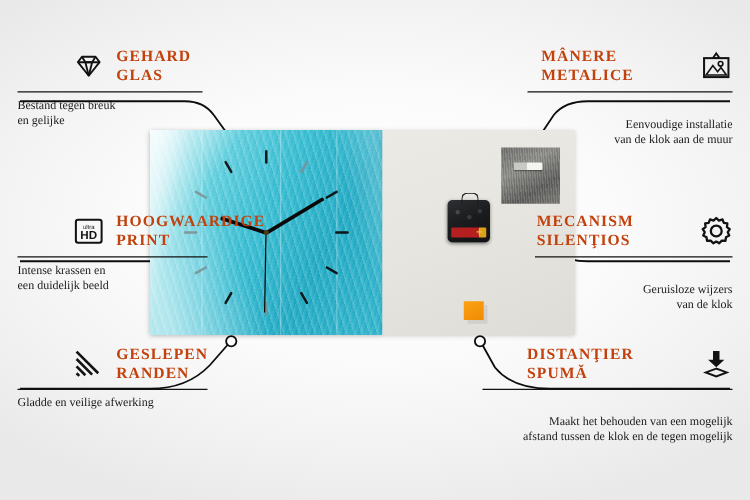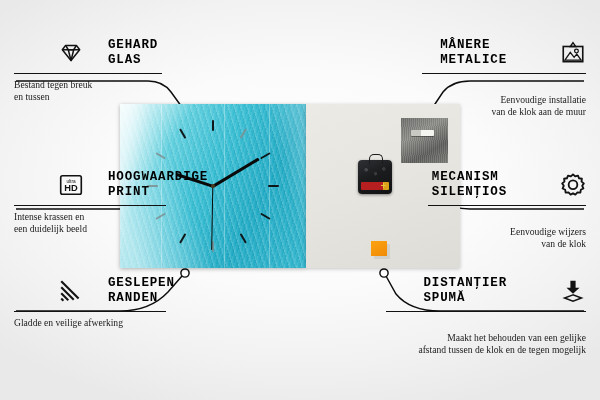--- a/index.html
+++ b/index.html
@@ -86,23 +86,23 @@
     position:absolute;left:65px;bottom:12px;width:16px;height:15px;
     background:linear-gradient(150deg,#fca311 0%,#f08a06 100%);
     box-shadow:3px 3px 0 rgba(0,0,0,.07);
   }
 
   
   .feat{position:absolute;}
   .feat .head{display:flex;align-items:center;gap:9px;}
   .feat.right .head{flex-direction:row-reverse;}
   .ttl{
-    font-family:Liberation Mono, monospace;
+    font-family:Liberation Serif, serif;
     font-weight:bold;font-size:12.5px;letter-spacing:.85px;
-    color:#000000;line-height:1.18;text-transform:uppercase;margin-left:15px;
+    color:#c2410c;line-height:1.18;text-transform:uppercase;
   }
   .feat.right .ttl{text-align:left;}
   .rule{height:1px;background:#121212;margin:5px 0 5px 0;}
   .desc{
     font-family:"Liberation Serif", serif;
     font-size:9.6px;line-height:1.34;color:#1b1b1b;
   }
   .feat.right .desc{text-align:right;margin-top:20px;}
   .ico{width:26px;height:26px;flex:0 0 26px;display:block;margin-left:44px;}
   .ico svg{display:block;width:26px;height:26px;}
@@ -196,21 +196,21 @@
           </svg>
       </span>
       <div class="ttl">
         <div>GEHARD</div>
         <div>GLAS</div>
       </div>
     </div>
     <div class="rule"></div>
     <div class="desc">
       <div>Bestand tegen breuk</div>
-      <div>en tussen</div>
+      <div>en gelijke</div>
     </div>
   </div>
 
   <div class="feat f-print">
     <div class="head">
       <span class="ico">
         <svg viewBox="0 0 24 24">
           <rect x="2.5" y="3.5" width="19" height="17" rx="1.6" fill="none" stroke="#121212" stroke-width="1.5"></rect>
           <text x="12" y="10.2" font-family="Liberation Sans, sans-serif" font-size="4.4" text-anchor="middle" fill="#121212">ultra</text>
           <text x="12" y="17.6" font-family="Liberation Sans, sans-serif" font-size="8.6" font-weight="bold" text-anchor="middle" fill="#121212">HD</text>
@@ -284,38 +284,38 @@
           <circle cx="12" cy="11.8" r="4" fill="none" stroke="#121212" stroke-width="1.7"></circle>
         </svg>
       </span>
       <div class="ttl">
         <div>MECANISM</div>
         <div>SILENŢIOS</div>
       </div>
     </div>
     <div class="rule"></div>
     <div class="desc">
-      <div>Eenvoudige wijzers</div>
+      <div>Geruisloze wijzers</div>
       <div>van de klok</div>
     </div>
   </div>
 
   <div class="feat right f-spac">
     <div class="head">
       <span class="ico">
         <svg viewBox="0 0 24 24">
           <path d="M9.6 2.5 H14.4 V9 H18 L12 14.6 L6 9 H9.6 Z" fill="#121212"></path>
           <path d="M12 15.6 L4.2 18.4 L12 21.4 L19.8 18.4 Z" fill="none" stroke="#121212" stroke-width="1.4"></path>
         </svg>
       </span>
       <div class="ttl">
         <div>DISTANŢIER</div>
         <div>SPUMĂ</div>
       </div>
     </div>
     <div class="rule"></div>
     <div class="desc">
-      <div>Maakt het behouden van een gelijke</div>
+      <div>Maakt het behouden van een mogelijk</div>
       <div>afstand tussen de klok en de tegen mogelijk</div>
     </div>
   </div>
 
 </div>
 
 </body></html>

